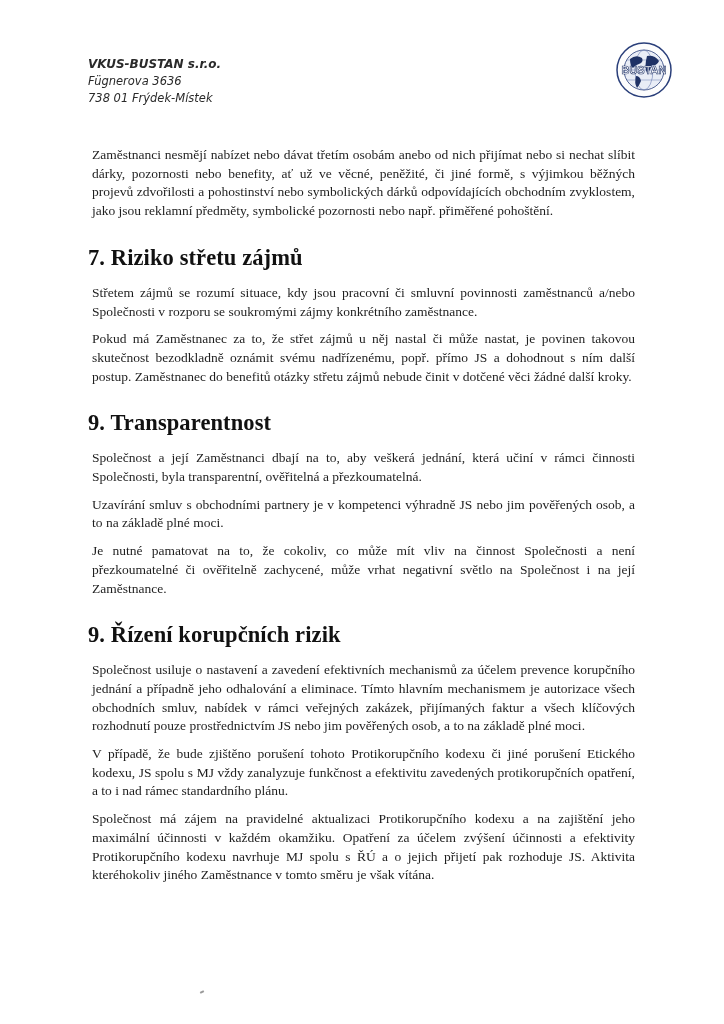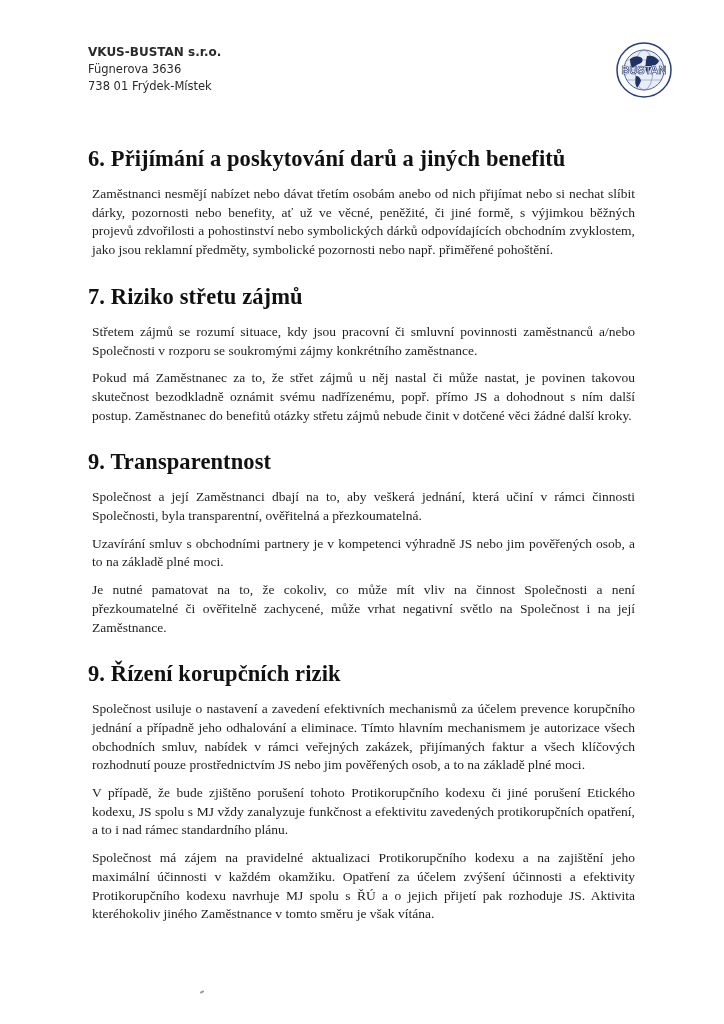--- a/index.html
+++ b/index.html
@@ -1,17 +1,17 @@
 <!DOCTYPE html>
 <html><head>
 <meta charset="utf-8">
 <style>
   html, body { margin: 0; padding: 0; background: #ffffff; }
   body { width: 724px; height: 1024px; position: relative; overflow: hidden; color: #1a1a1a; }
-  .header { position: absolute; left: 88px; top: 44px; font-family: "DejaVu Sans", sans-serif; font-size: 11.5px; line-height: 17px; color: #2a2a2a; }
+  .header { position: absolute; left: 88px; top: 56px; font-family: "DejaVu Sans", sans-serif; font-style: italic; font-size: 11.5px; line-height: 17px; color: #2a2a2a; }
   .header .company { font-weight: bold; font-size: 12px; }
   .logo { position: absolute; left: 614px; top: 40px; width: 60px; height: 60px; }
   .content { position: absolute; left: 88px; top: 146px; width: 547px; font-family: "Liberation Serif", serif; }
   h2 { font-family: "Liberation Serif", serif; font-weight: bold; font-size: 22.5px; margin: 0 0 13px 0; color: #111; letter-spacing: 0.1px; }
   p { font-size: 13.5px; line-height: 18.7px; margin: 0 0 9px 4px; text-align: justify; color: #1e1e1e; }
   .section { margin-bottom: 24px; }
   .s6 { }
   .s7 { margin-top: 0; }
   .mark { position: absolute; left: 200px; top: 991px; width: 4px; height: 2px; background: #999; transform: rotate(-25deg); }
 </style>
@@ -34,21 +34,20 @@
     <line x1="13" y1="40" x2="47" y2="40" stroke="#6b7db3" stroke-width="0.5"></line>
     <path d="M16 19 q6 -5 12 -1 q2 4 -3 6 q-4 1 -6 4 q-3 -2 -3 -9z" fill="#1f3266"></path>
     <path d="M33 16 q8 -1 12 5 q-2 5 -7 4 q-2 6 -5 8 q-3 -6 0 -17z" fill="#1f3266"></path>
     <path d="M22 36 q4 0 5 5 q-2 5 -4 7 q-3 -5 -1 -12z" fill="#1f3266"></path>
     <text x="30" y="34" text-anchor="middle" font-family="Liberation Sans, sans-serif" font-weight="bold" font-size="11" fill="#ffffff" stroke="#1f3266" stroke-width="0.6">BUSTAN</text>
   </svg>
 </div>
 
 <div class="content">
   <div class="section s6">
-    <h2>6. Přijímání a poskytování darů a jiných benefitů</h2>
     <p>Zaměstnanci nesmějí nabízet nebo dávat třetím osobám anebo od nich přijímat nebo si nechat slíbit dárky, pozornosti nebo benefity, ať už ve věcné, peněžité, či jiné formě, s výjimkou běžných projevů zdvořilosti a pohostinství nebo symbolických dárků odpovídajících obchodním zvyklostem, jako jsou reklamní předměty, symbolické pozornosti nebo např. přiměřené pohoštění.</p>
   </div>
 
   <div class="section s7">
     <h2>7. Riziko střetu zájmů</h2>
     <p>Střetem zájmů se rozumí situace, kdy jsou pracovní či smluvní povinnosti zaměstnanců a/nebo Společnosti v rozporu se soukromými zájmy konkrétního zaměstnance.</p>
     <p>Pokud má Zaměstnanec za to, že střet zájmů u něj nastal či může nastat, je povinen takovou skutečnost bezodkladně oznámit svému nadřízenému, popř. přímo JS a dohodnout s ním další postup. Zaměstnanec do benefitů otázky střetu zájmů nebude činit v dotčené věci žádné další kroky.</p>
   </div>
 
   <div class="section">

